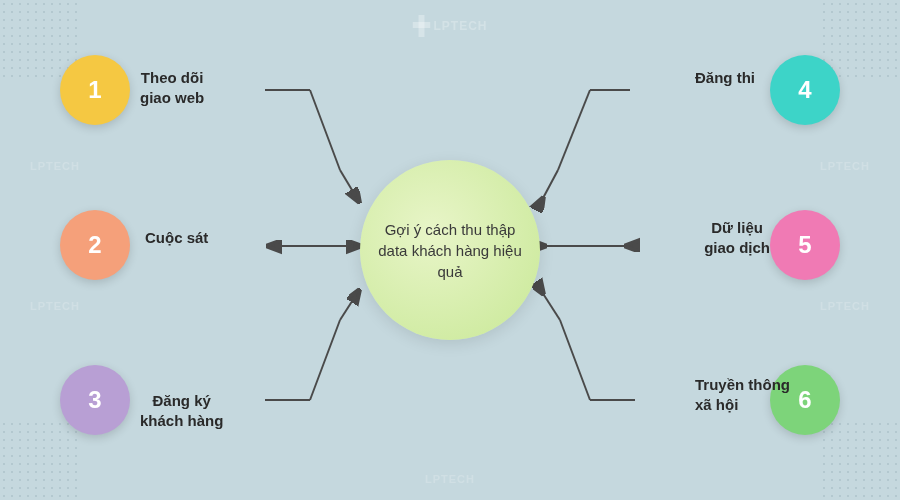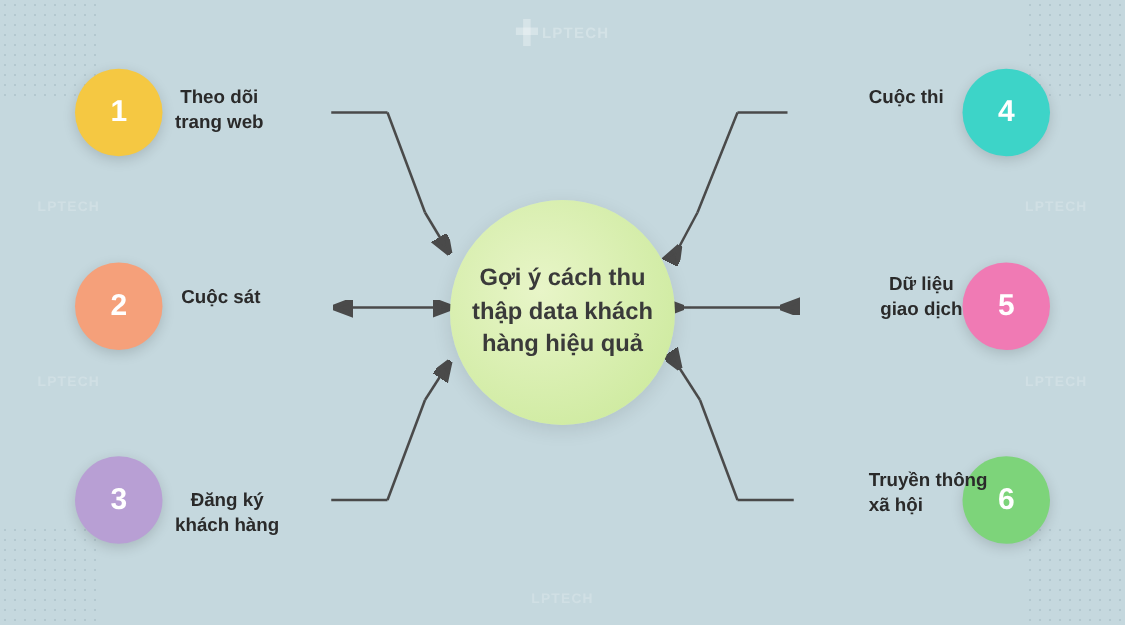--- a/index.html
+++ b/index.html
@@ -62,22 +62,22 @@
       border-radius: 50%;
       display: flex;
       align-items: center;
       justify-content: center;
       text-align: center;
       z-index: 10;
       box-shadow: 0 4px 15px rgba(0,0,0,0.1);
     }
 
     .center-text {
-      font-size: 19px;
-      font-weight: bold;
+      font-size: 15px;
+      font-weight: normal;
       color: #3a3a3a;
       line-height: 1.4;
       padding: 10px;
     }
 
     
     .node {
       position: absolute;
       width: 70px;
       height: 70px;
@@ -188,21 +188,21 @@
 
 <div class="center-bubble">
   <div class="center-text">Gợi ý cách thu thập data khách hàng hiệu quả</div>
 </div>
 
 <div class="node node-1">
   <span>1</span>
 </div>
 <div class="label label-1">
   <span style="white-space:pre-line;">Theo dõi
-trang web</span>
+giao web</span>
 </div>
 
 <div class="node node-2">
   <span>2</span>
 </div>
 <div class="label label-2">
   <span>Cuộc sát</span>
 </div>
 
 <div class="node node-3">
@@ -210,21 +210,21 @@
 </div>
 <div class="label label-3">
   <span style="white-space:pre-line;">Đăng ký
 khách hàng</span>
 </div>
 
 <div class="node node-4">
   <span>4</span>
 </div>
 <div class="label label-4">
-  <span>Cuộc thi</span>
+  <span>Đăng thi</span>
 </div>
 
 <div class="node node-5">
   <span>5</span>
 </div>
 <div class="label label-5">
   <span style="white-space:pre-line;">Dữ liệu
 giao dịch</span>
 </div>
 

